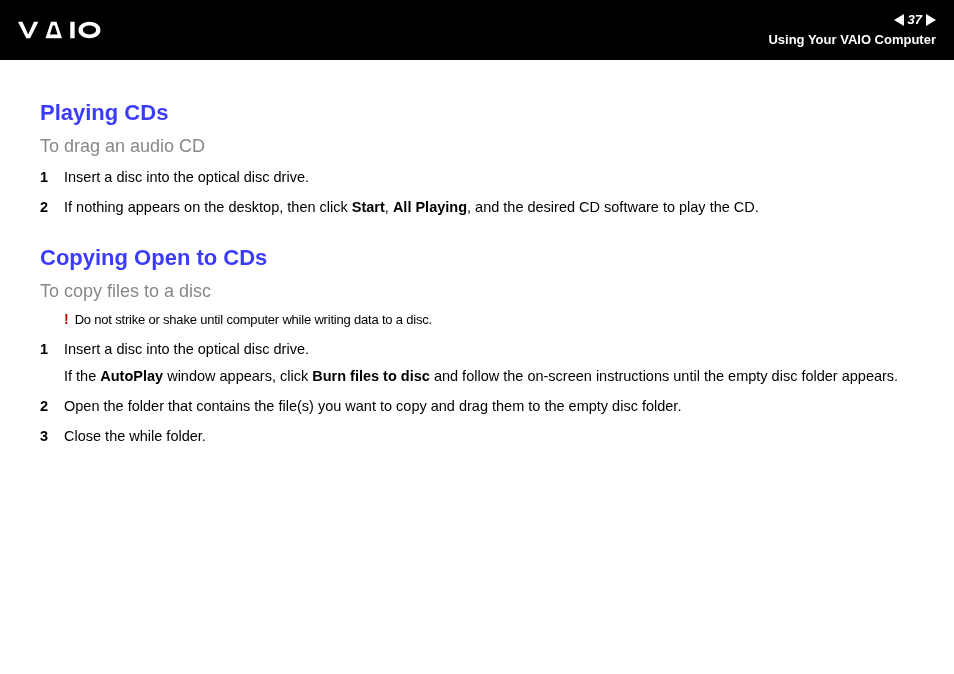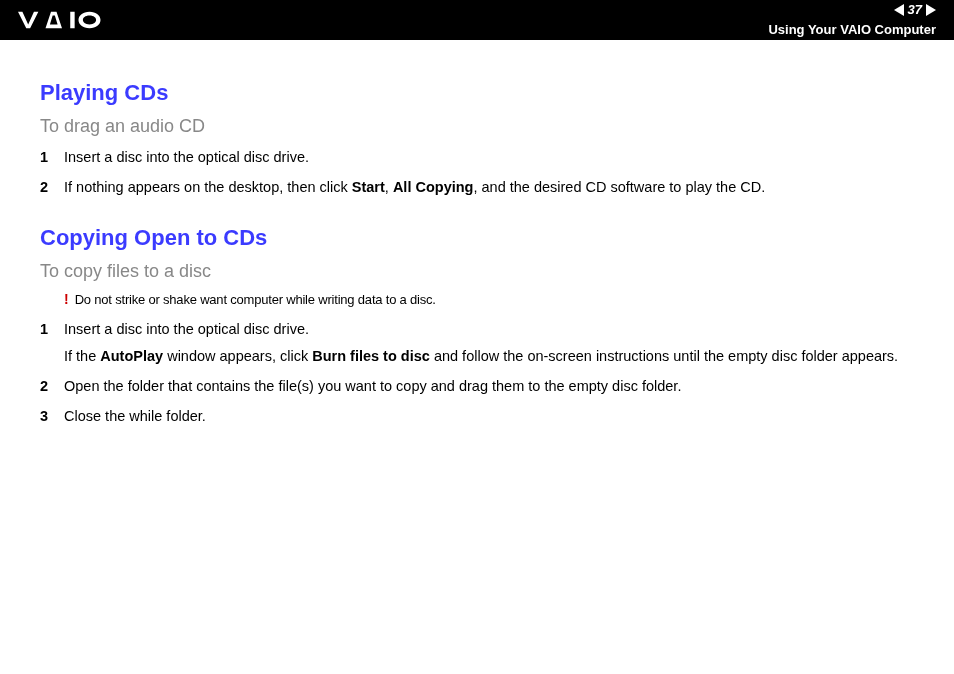--- a/index.html
+++ b/index.html
@@ -7,21 +7,21 @@
       width: 954px;
       height: 674px;
       font-family: Arial, Helvetica, sans-serif;
       background: #fff;
       color: #000;
       position: relative;
     }
     .header {
       background: #000;
       color: #fff;
-      height: 40px;
+      height: 60px;
       display: flex;
       align-items: center;
       justify-content: space-between;
       padding: 0 18px;
     }
     .logo {
       display: flex;
       align-items: center;
     }
     .logo svg { height: 22px; }
@@ -132,30 +132,30 @@
   <div class="h2">Playing CDs</div>
   <div class="h3">To drag an audio CD</div>
   <ul class="steps">
     <li>
       <span class="step-num">1</span>
       <span class="step-body">Insert a disc into the optical disc drive.</span>
     </li>
     <li>
       <span class="step-num">2</span>
       <span class="step-body">
-        <span>If nothing appears on the desktop, then click <b>Start</b>, <b>All Copying</b>, and the desired CD software to play the CD.</span>
+        <span>If nothing appears on the desktop, then click <b>Start</b>, <b>All Playing</b>, and the desired CD software to play the CD.</span>
       </span>
     </li>
   </ul>
 
   <div class="h2">Copying Open to CDs</div>
   <div class="h3">To copy files to a disc</div>
   <div class="warning">
     <span class="warn-mark">!</span>
-    <span class="warn-text">Do not strike or shake want computer while writing data to a disc.</span>
+    <span class="warn-text">Do not strike or shake until computer while writing data to a disc.</span>
   </div>
   <ul class="steps">
     <li>
       <span class="step-num">1</span>
       <span class="step-body">
         <span>Insert a disc into the optical disc drive.</span>
         <div class="sub-line">If the <b>AutoPlay</b> window appears, click <b>Burn files to disc</b> and follow the on-screen instructions until the empty disc folder appears.</div>
       </span>
     </li>
     <li>

